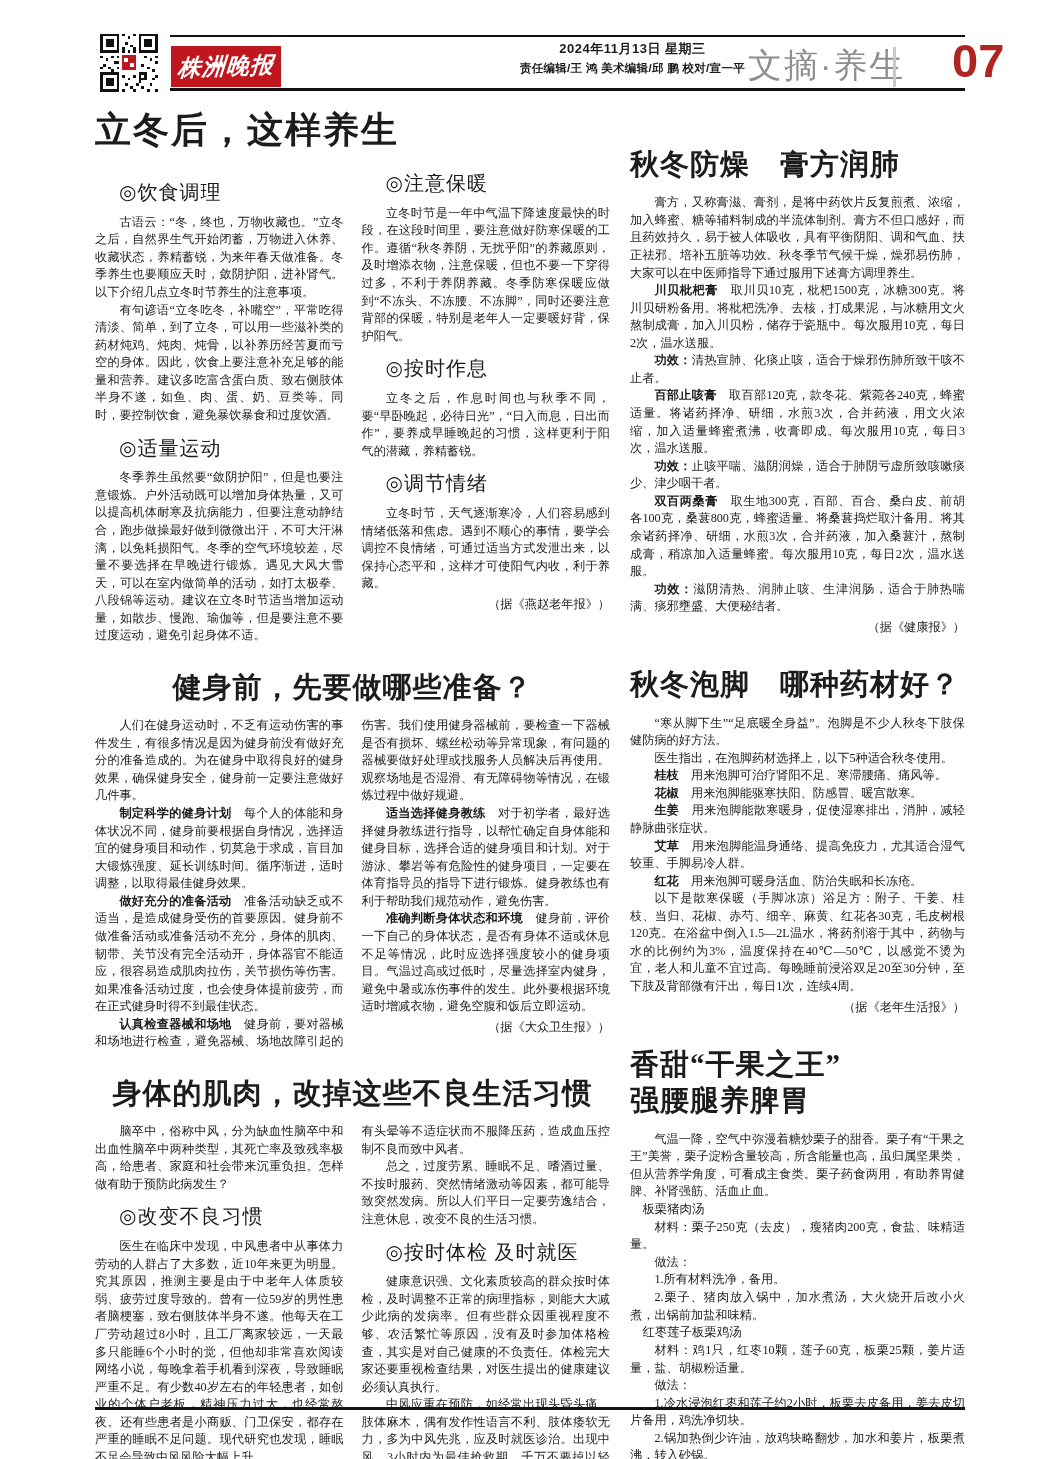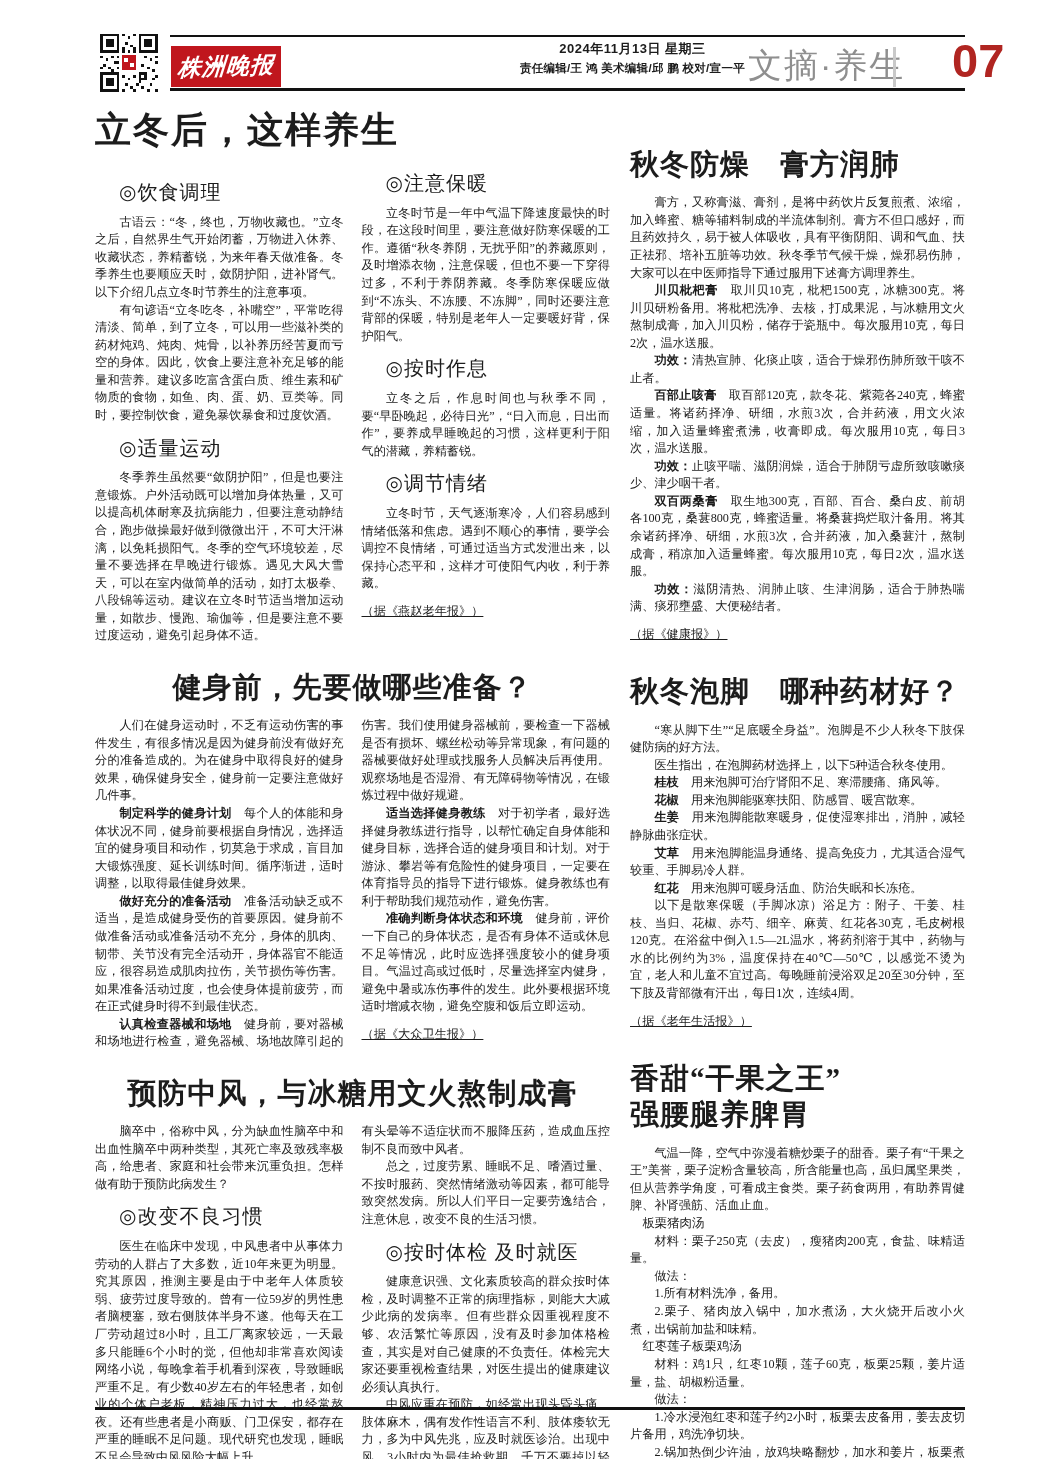--- a/index.html
+++ b/index.html
@@ -47,21 +47,21 @@
   .t-center { text-align:center; }
 
   .body { font-size:12.2px; line-height:1.44; text-align:justify; }
   .cols2 { column-count:2; column-gap:18px; }
 
   .blk.p    { text-indent:2em; }
   .blk.subhead { font-family:"Liberation Sans","DejaVu Sans",sans-serif; font-weight:400;
                  font-size:20px; text-indent:1.2em; margin:9px 0 7px 0; letter-spacing:1px; }
   .blk.bold { font-weight:400; text-indent:1em;
               font-family:"Liberation Sans","DejaVu Sans",sans-serif; font-size:12.4px; }
-  .blk.attr { margin-top:10px;text-decoration:underline; }
+  .blk.attr { text-align:right; margin-top:3px; }
   .lead { font-weight:700; font-family:"Liberation Sans","DejaVu Sans",sans-serif; }
 </style>
 </head>
 <body>
 
 <div class="page">
 
   <div class="rule rule-top"></div>
   <div class="rule rule-bottom"></div>
 
@@ -150,21 +150,21 @@
 
   <div class="content">
 
     <div class="col-left">
 
       <article>
         <h1 class="t-hei">立冬后，这样养生</h1>
         <div class="body cols2">
             <div class="blk subhead">◎饮食调理</div>
             <div class="blk p">古语云：“冬，终也，万物收藏也。”立冬之后，自然界生气开始闭蓄，万物进入休养、收藏状态，养精蓄锐，为来年春天做准备。冬季养生也要顺应天时，敛阴护阳，进补肾气。以下介绍几点立冬时节养生的注意事项。</div>
-            <div class="blk p">有句谚语“立冬吃冬，补嘴空”，平常吃得清淡、简单，到了立冬，可以用一些滋补类的药材炖鸡、炖肉、炖骨，以补养历经苦夏而亏空的身体。因此，饮食上要注意补充足够的能量和营养。建议多吃富含蛋白质、维生素和矿物质的食物，如鱼、肉、蛋、奶、豆类等。同时，要控制饮食，避免暴饮暴食和过度饮酒。</div>
+            <div class="blk p">有句谚语“立冬吃冬，补嘴空”，平常吃得清淡、简单，到了立冬，可以用一些滋补类的药材炖鸡、炖肉、炖骨，以补养历经苦夏而亏空的身体。因此，饮食上要注意补充足够的能量和营养。建议多吃富含蛋白质、致右侧肢体半身不遂，如鱼、肉、蛋、奶、豆类等。同时，要控制饮食，避免暴饮暴食和过度饮酒。</div>
             <div class="blk subhead">◎适量运动</div>
             <div class="blk p">冬季养生虽然要“敛阴护阳”，但是也要注意锻炼。户外活动既可以增加身体热量，又可以提高机体耐寒及抗病能力，但要注意动静结合，跑步做操最好做到微微出汗，不可大汗淋漓，以免耗损阳气。冬季的空气环境较差，尽量不要选择在早晚进行锻炼。遇见大风大雪天，可以在室内做简单的活动，如打太极拳、八段锦等运动。建议在立冬时节适当增加运动量，如散步、慢跑、瑜伽等，但是要注意不要过度运动，避免引起身体不适。</div>
             <div class="blk subhead">◎注意保暖</div>
             <div class="blk p">立冬时节是一年中气温下降速度最快的时段，在这段时间里，要注意做好防寒保暖的工作。遵循“秋冬养阴，无扰乎阳”的养藏原则，及时增添衣物，注意保暖，但也不要一下穿得过多，不利于养阴养藏。冬季防寒保暖应做到“不冻头、不冻腰、不冻脚”，同时还要注意背部的保暖，特别是老年人一定要暖好背，保护阳气。</div>
             <div class="blk subhead">◎按时作息</div>
             <div class="blk p">立冬之后，作息时间也与秋季不同，要“早卧晚起，必待日光”，“日入而息，日出而作”，要养成早睡晚起的习惯，这样更利于阳气的潜藏，养精蓄锐。</div>
             <div class="blk subhead">◎调节情绪</div>
             <div class="blk p">立冬时节，天气逐渐寒冷，人们容易感到情绪低落和焦虑。遇到不顺心的事情，要学会调控不良情绪，可通过适当方式发泄出来，以保持心态平和，这样才可使阳气内收，利于养藏。</div>
             <div class="blk attr">（据《燕赵老年报》）</div>
           </div>
@@ -177,21 +177,21 @@
             <div class="blk p"><span class="lead">制定科学的健身计划　</span>每个人的体能和身体状况不同，健身前要根据自身情况，选择适宜的健身项目和动作，切莫急于求成，盲目加大锻炼强度、延长训练时间。循序渐进，适时调整，以取得最佳健身效果。</div>
             <div class="blk p"><span class="lead">做好充分的准备活动　</span>准备活动缺乏或不适当，是造成健身受伤的首要原因。健身前不做准备活动或准备活动不充分，身体的肌肉、韧带、关节没有完全活动开，身体器官不能适应，很容易造成肌肉拉伤，关节损伤等伤害。如果准备活动过度，也会使身体提前疲劳，而在正式健身时得不到最佳状态。</div>
             <div class="blk p"><span class="lead">认真检查器械和场地　</span>健身前，要对器械和场地进行检查，避免器械、场地故障引起的伤害。我们使用健身器械前，要检查一下器械是否有损坏、螺丝松动等异常现象，有问题的器械要做好处理或找服务人员解决后再使用。观察场地是否湿滑、有无障碍物等情况，在锻炼过程中做好规避。</div>
             <div class="blk p"><span class="lead">适当选择健身教练　</span>对于初学者，最好选择健身教练进行指导，以帮忙确定自身体能和健身目标，选择合适的健身项目和计划。对于游泳、攀岩等有危险性的健身项目，一定要在体育指导员的指导下进行锻炼。健身教练也有利于帮助我们规范动作，避免伤害。</div>
             <div class="blk p"><span class="lead">准确判断身体状态和环境　</span>健身前，评价一下自己的身体状态，是否有身体不适或休息不足等情况，此时应选择强度较小的健身项目。气温过高或过低时，尽量选择室内健身，避免中暑或冻伤事件的发生。此外要根据环境适时增减衣物，避免空腹和饭后立即运动。</div>
             <div class="blk attr">（据《大众卫生报》）</div>
           </div>
       </article>
 
       <article>
-        <h2 class="t-song t-center">预防中风，与冰糖用文火熬制成膏</h2>
+        <h2 class="t-song t-center">身体的肌肉，改掉这些不良生活习惯</h2>
         <div class="body cols2">
             <div class="blk p">脑卒中，俗称中风，分为缺血性脑卒中和出血性脑卒中两种类型，其死亡率及致残率极高，给患者、家庭和社会带来沉重负担。怎样做有助于预防此病发生？</div>
             <div class="blk subhead">◎改变不良习惯</div>
             <div class="blk p">医生在临床中发现，中风患者中从事体力劳动的人群占了大多数，近10年来更为明显。究其原因，推测主要是由于中老年人体质较弱、疲劳过度导致的。曾有一位59岁的男性患者脑梗塞，致右侧肢体半身不遂。他每天在工厂劳动超过8小时，且工厂离家较远，一天最多只能睡6个小时的觉，但他却非常喜欢阅读网络小说，每晚拿着手机看到深夜，导致睡眠严重不足。有少数40岁左右的年轻患者，如创业的个体户老板，精神压力过大，也经常熬夜。还有些患者是小商贩、门卫保安，都存在严重的睡眠不足问题。现代研究也发现，睡眠不足会导致中风风险大幅上升。</div>
             <div class="blk p">也有因嗜酒过度、常食膏粱厚味导致肥胖而诱发该病者。还有一些老年人，明知自己有高血压，农活一忙就忘记服药；也有患者因没有头晕等不适症状而不服降压药，造成血压控制不良而致中风者。</div>
             <div class="blk p">总之，过度劳累、睡眠不足、嗜酒过量、不按时服药、突然情绪激动等因素，都可能导致突然发病。所以人们平日一定要劳逸结合，注意休息，改变不良的生活习惯。</div>
             <div class="blk subhead">◎按时体检 及时就医</div>
             <div class="blk p">健康意识强、文化素质较高的群众按时体检，及时调整不正常的病理指标，则能大大减少此病的发病率。但有些群众因重视程度不够、农活繁忙等原因，没有及时参加体格检查，其实是对自己健康的不负责任。体检完大家还要重视检查结果，对医生提出的健康建议必须认真执行。</div>
             <div class="blk p">中风应重在预防，如经常出现头昏头痛、肢体麻木，偶有发作性语言不利、肢体痿软无力，多为中风先兆，应及时就医诊治。出现中风，3小时内为最佳抢救期，千万不要掉以轻心，延误病情。针灸是此病的有效治疗方法，尤其是在恢复期、后遗症期作用巨大。</div>
           </div>

